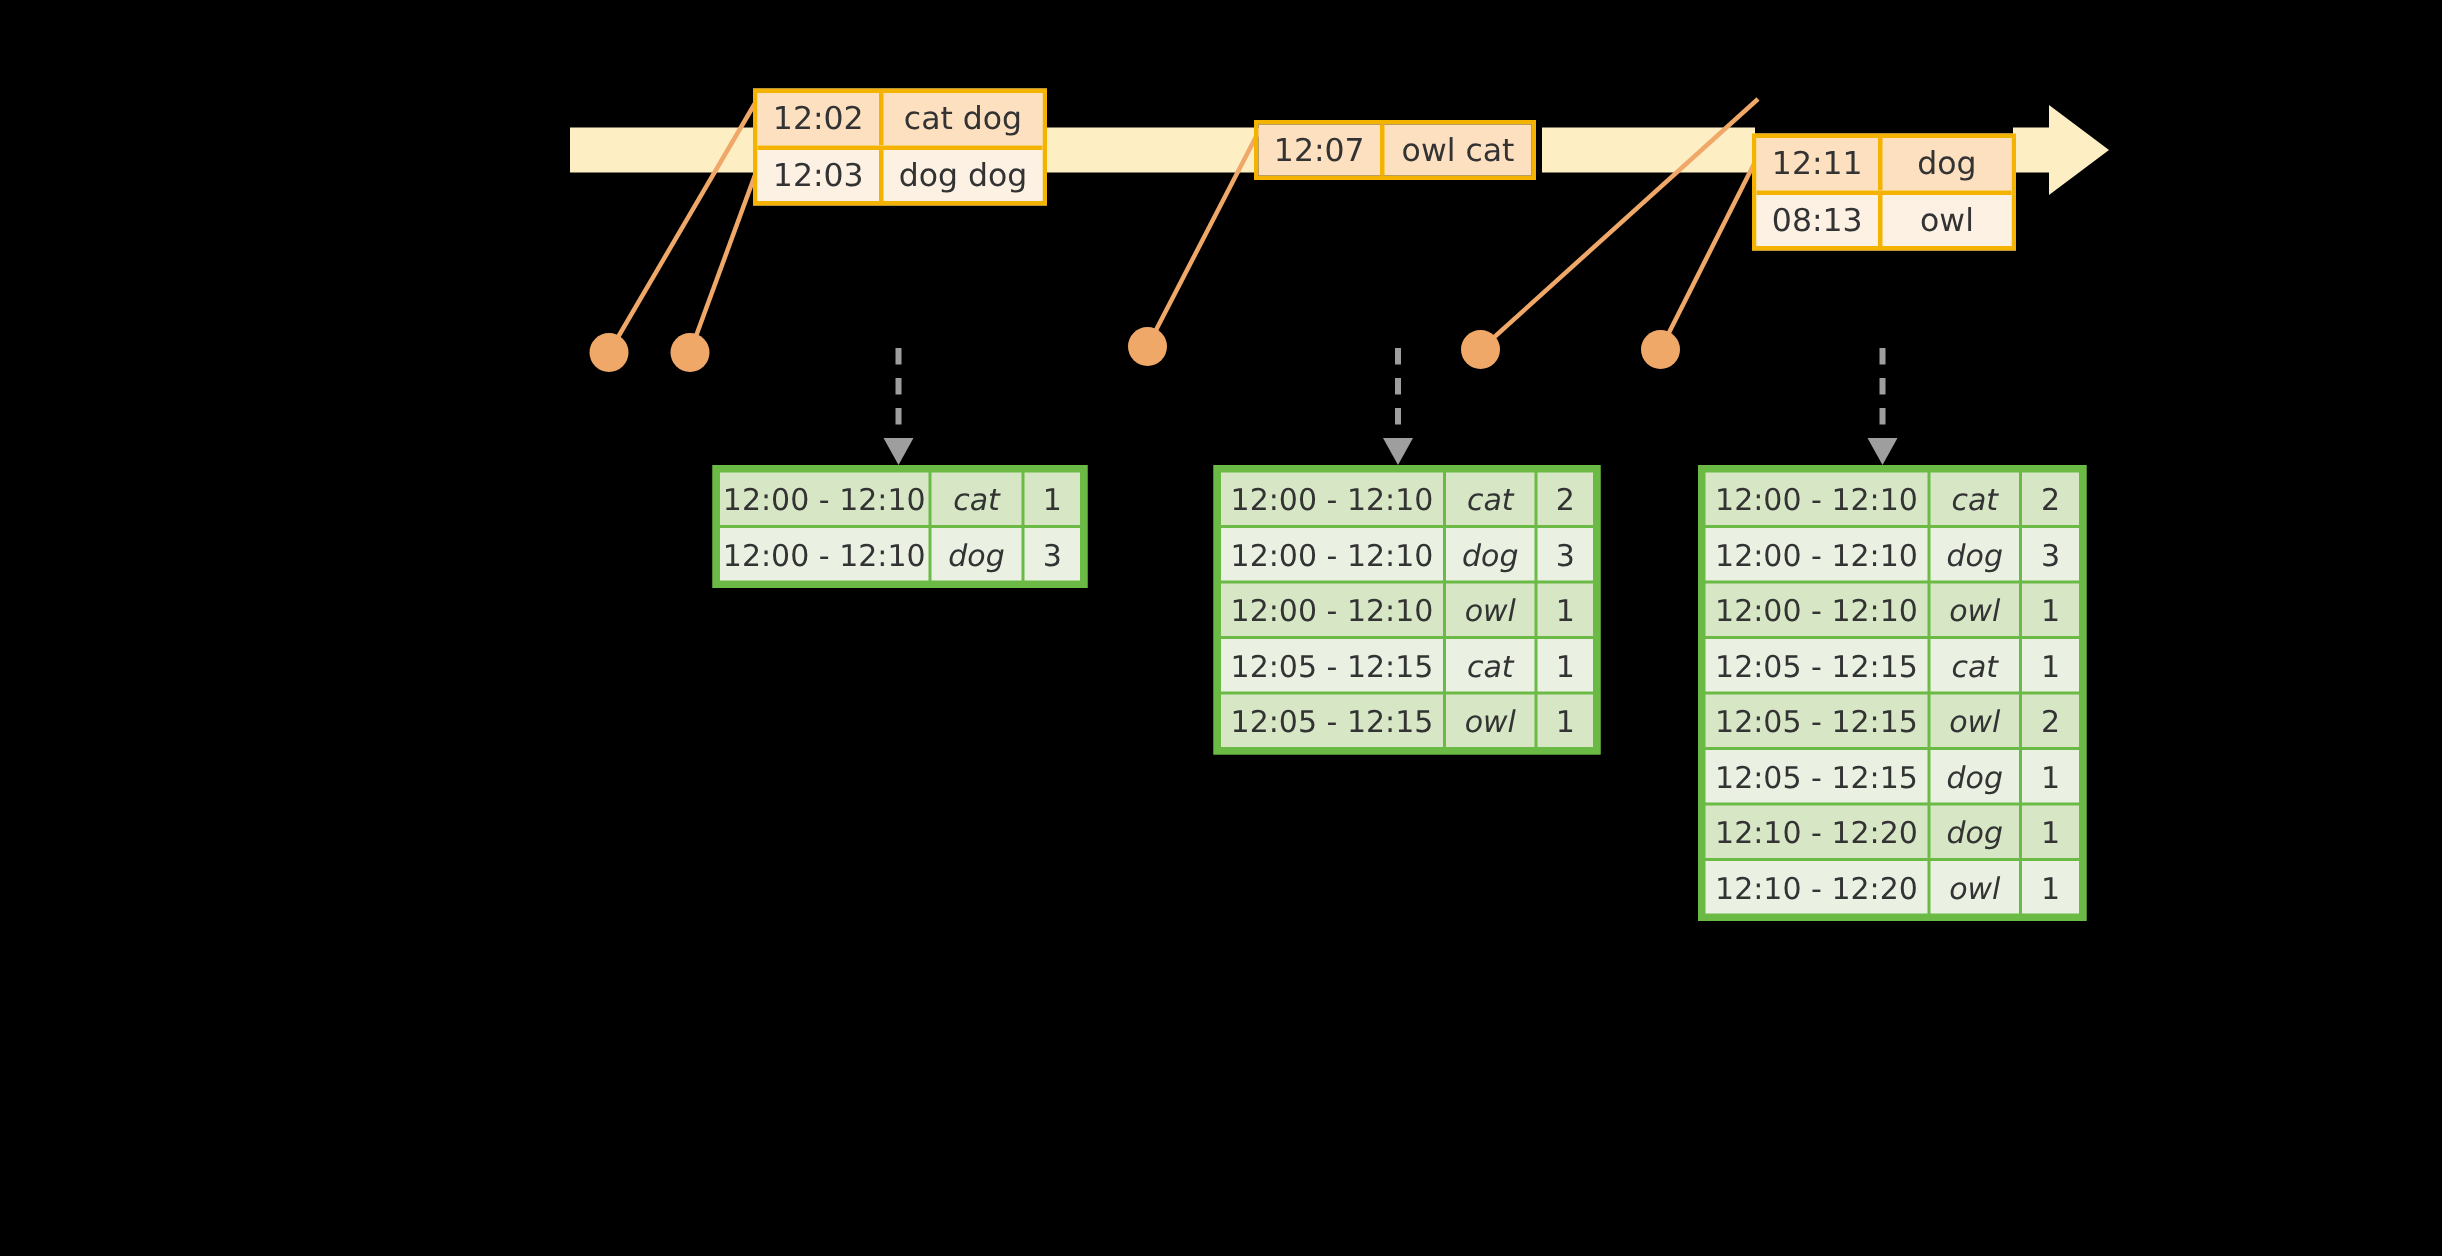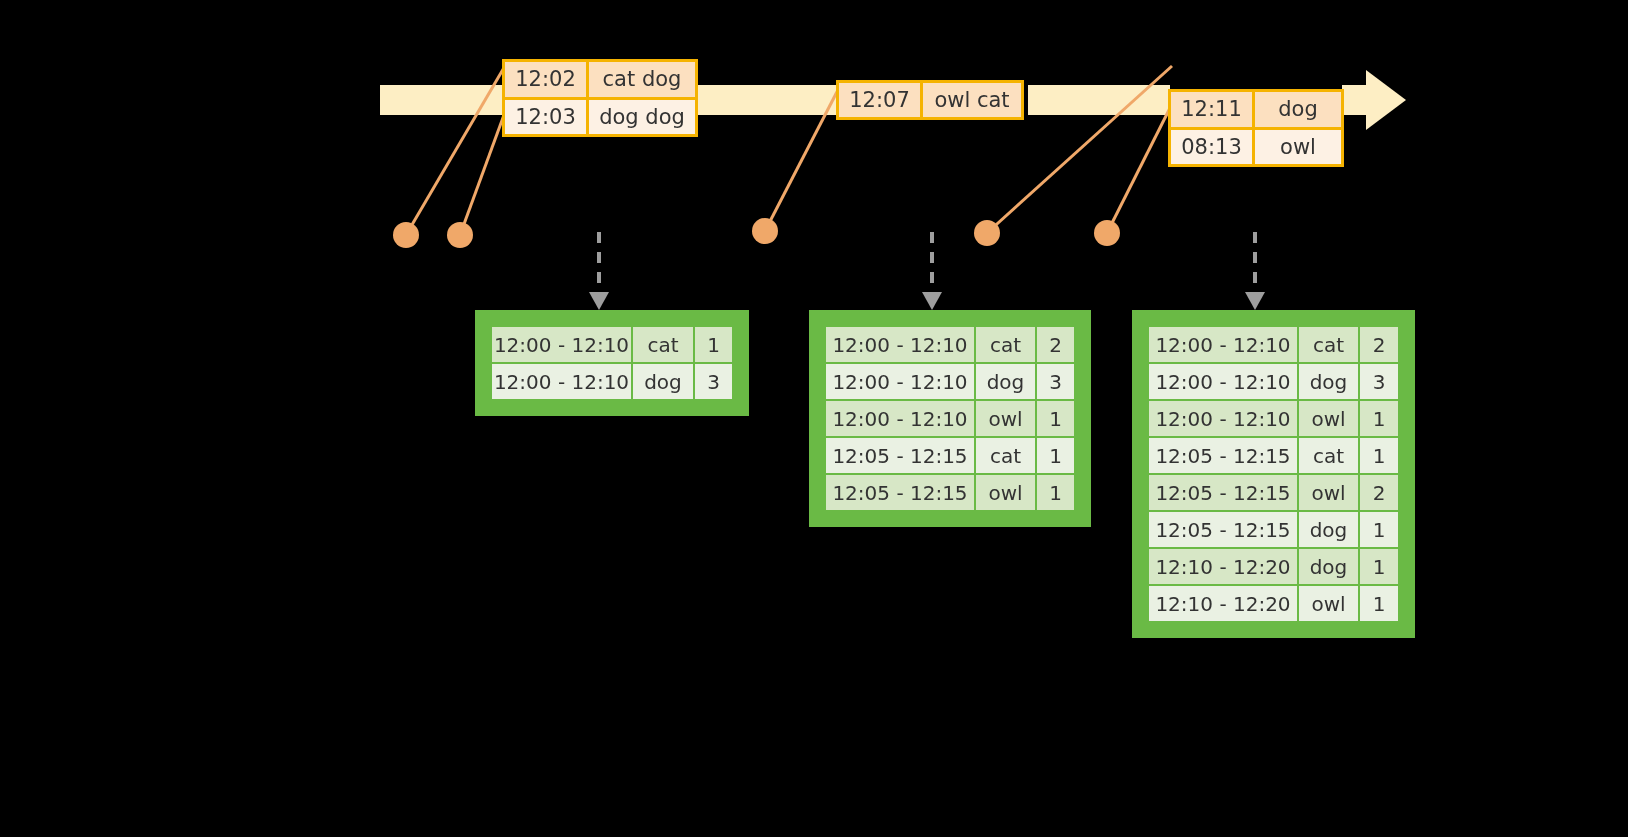--- a/index.html
+++ b/index.html
@@ -59,35 +59,35 @@
 
   
   .gtable{
     position:absolute;
     border:3px solid #6aba45;
     box-sizing:border-box;
     background:#6aba45;
     display:flex;
     flex-direction:column;
     gap:2px;
-    padding:14px;
+    padding:2px;
   }
   .grow{
     display:flex;
     gap:2px;
     height:35px;
   }
   .gcell{
     display:flex;align-items:center;justify-content:center;
     font-size:20px;color:#333;
     box-sizing:border-box;
     white-space:nowrap;
   }
   .gcell.win{width:152px;}
-  .gcell.key{width:62px;}
+  .gcell.key{width:62px;font-style:italic;}
   .gcell.cnt{width:38px;}
   .grow.shade-a .gcell{background:#d7e7c6;}
   .grow.shade-b .gcell{background:#eaf1e3;}
 
   .gtable.t1 .gcell.win{width:139px;}
   .gtable.t1 .gcell.key{width:60px;}
   .gtable.t1 .gcell.cnt{width:37px;}
 
   .gtable.t2 .gcell.win{width:148px;}
   .gtable.t2 .gcell.key{width:59px;}

